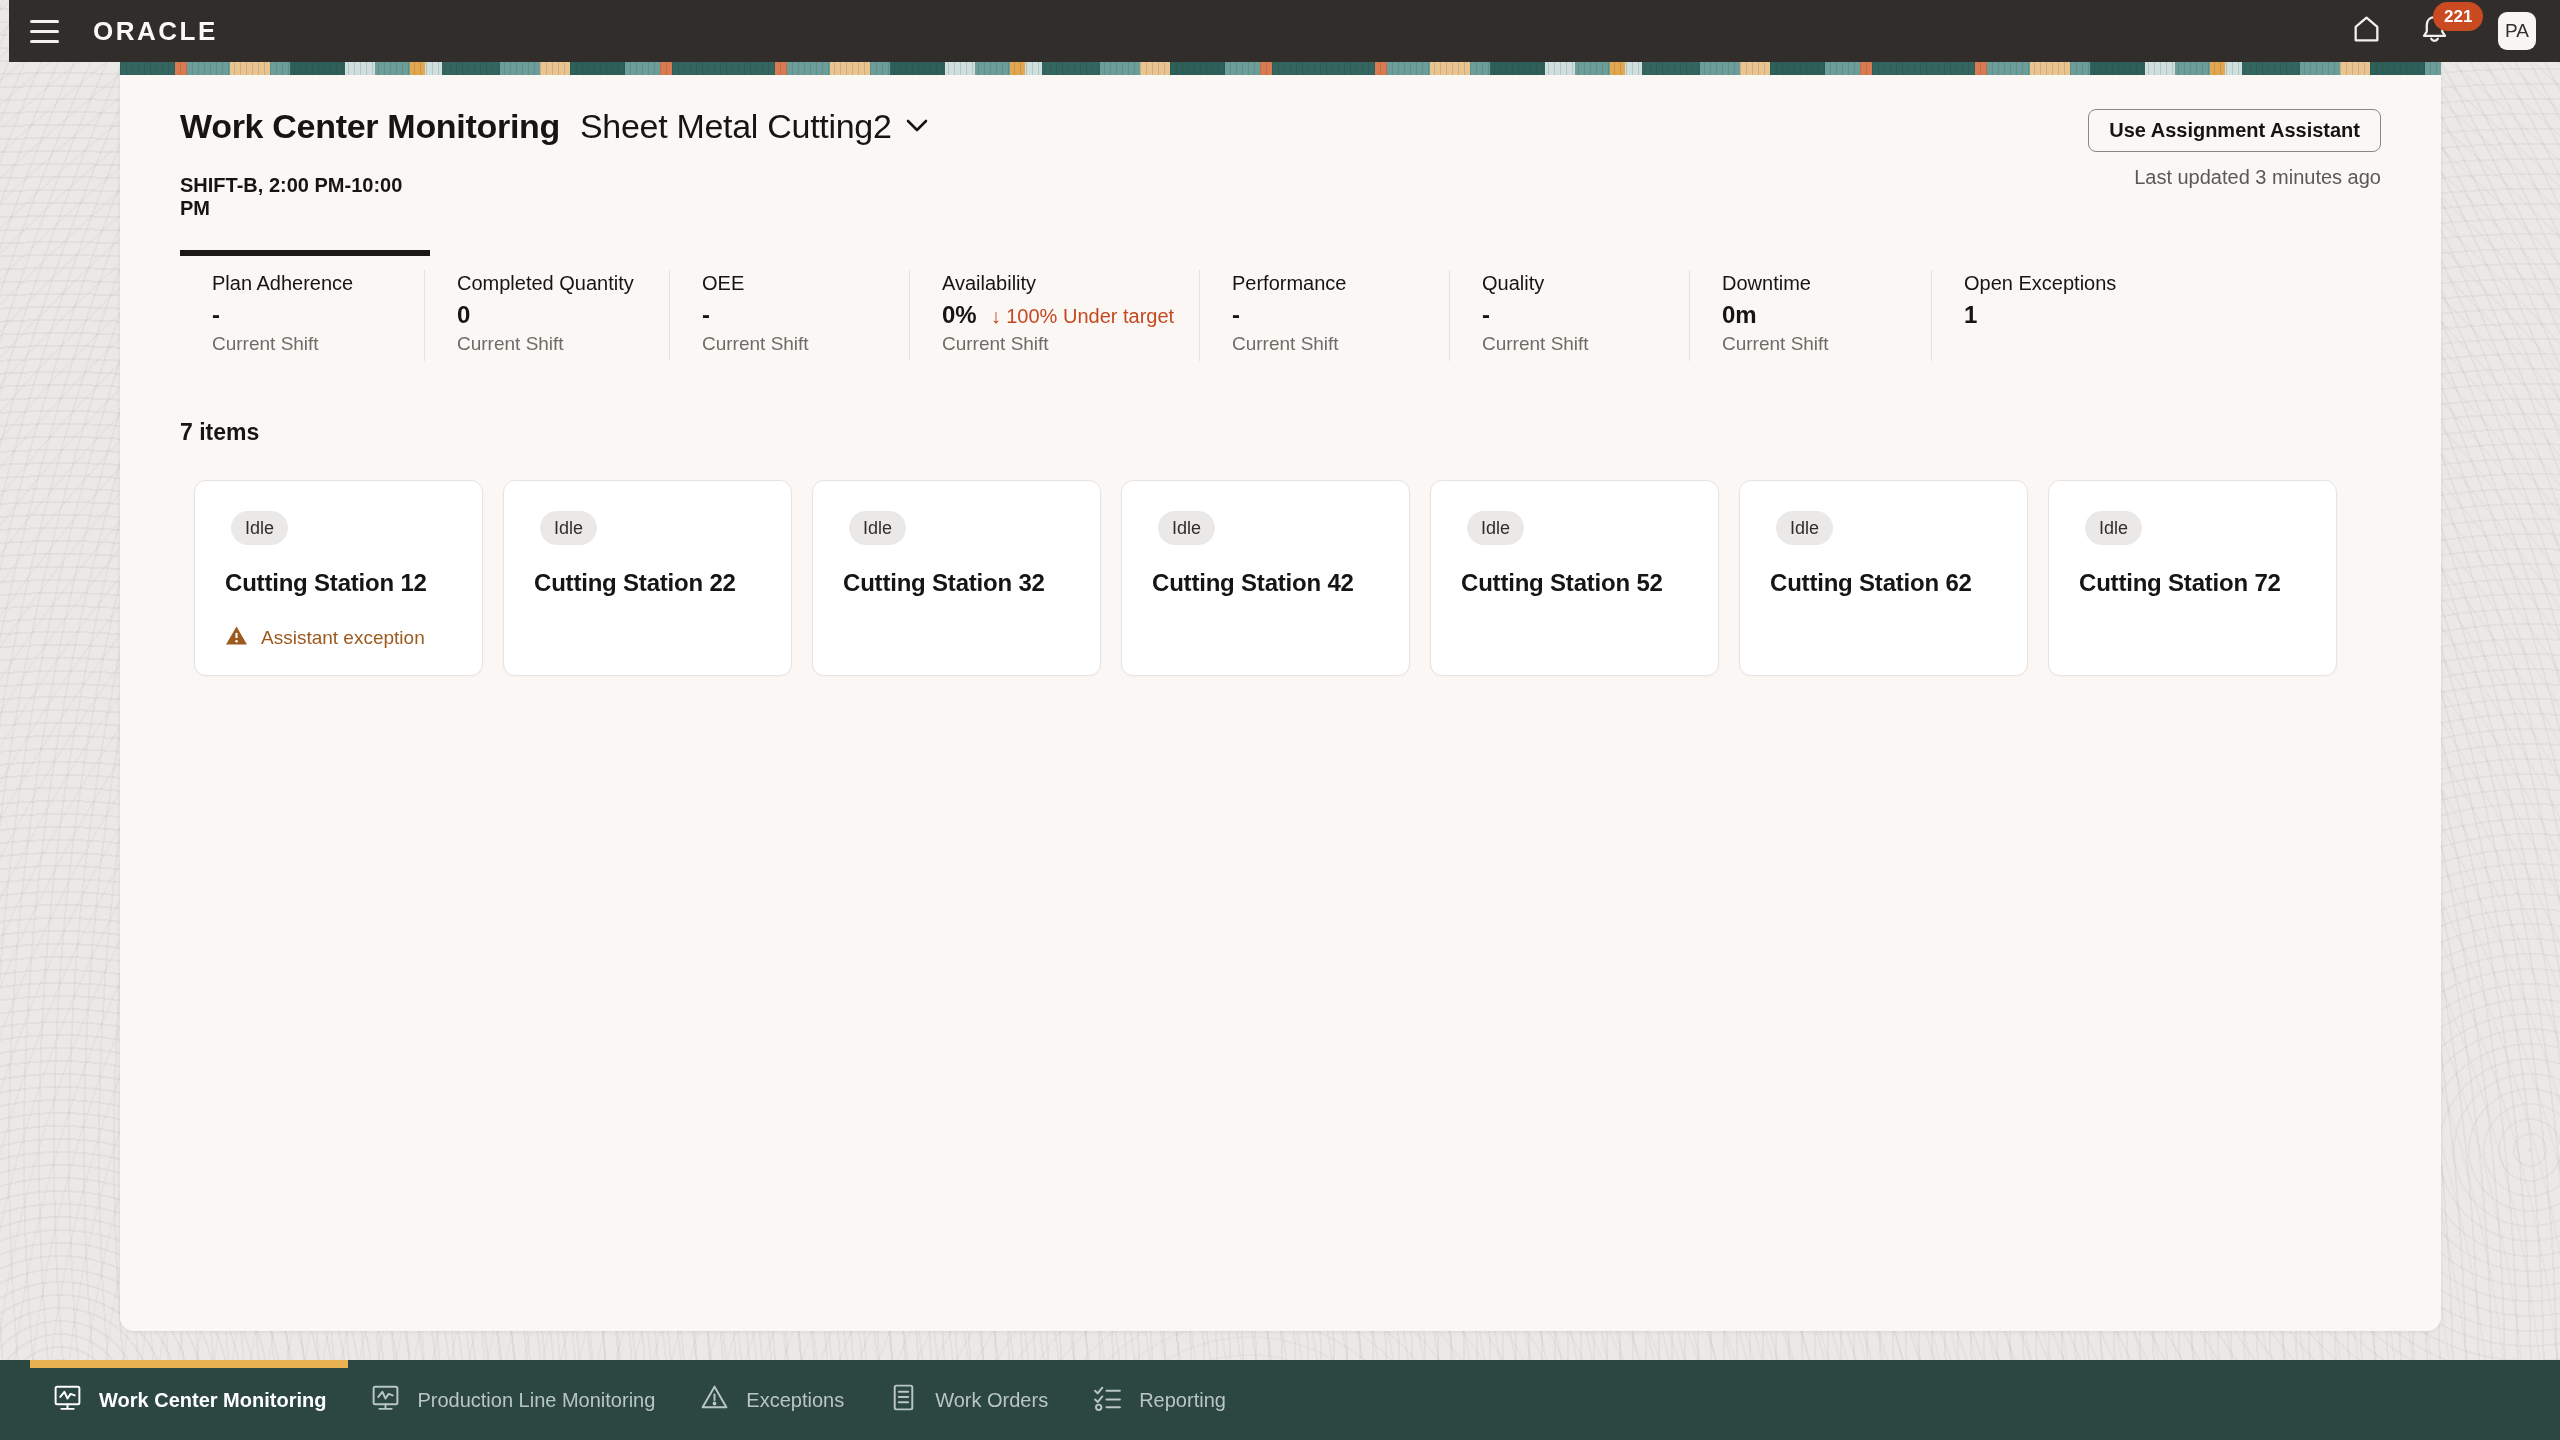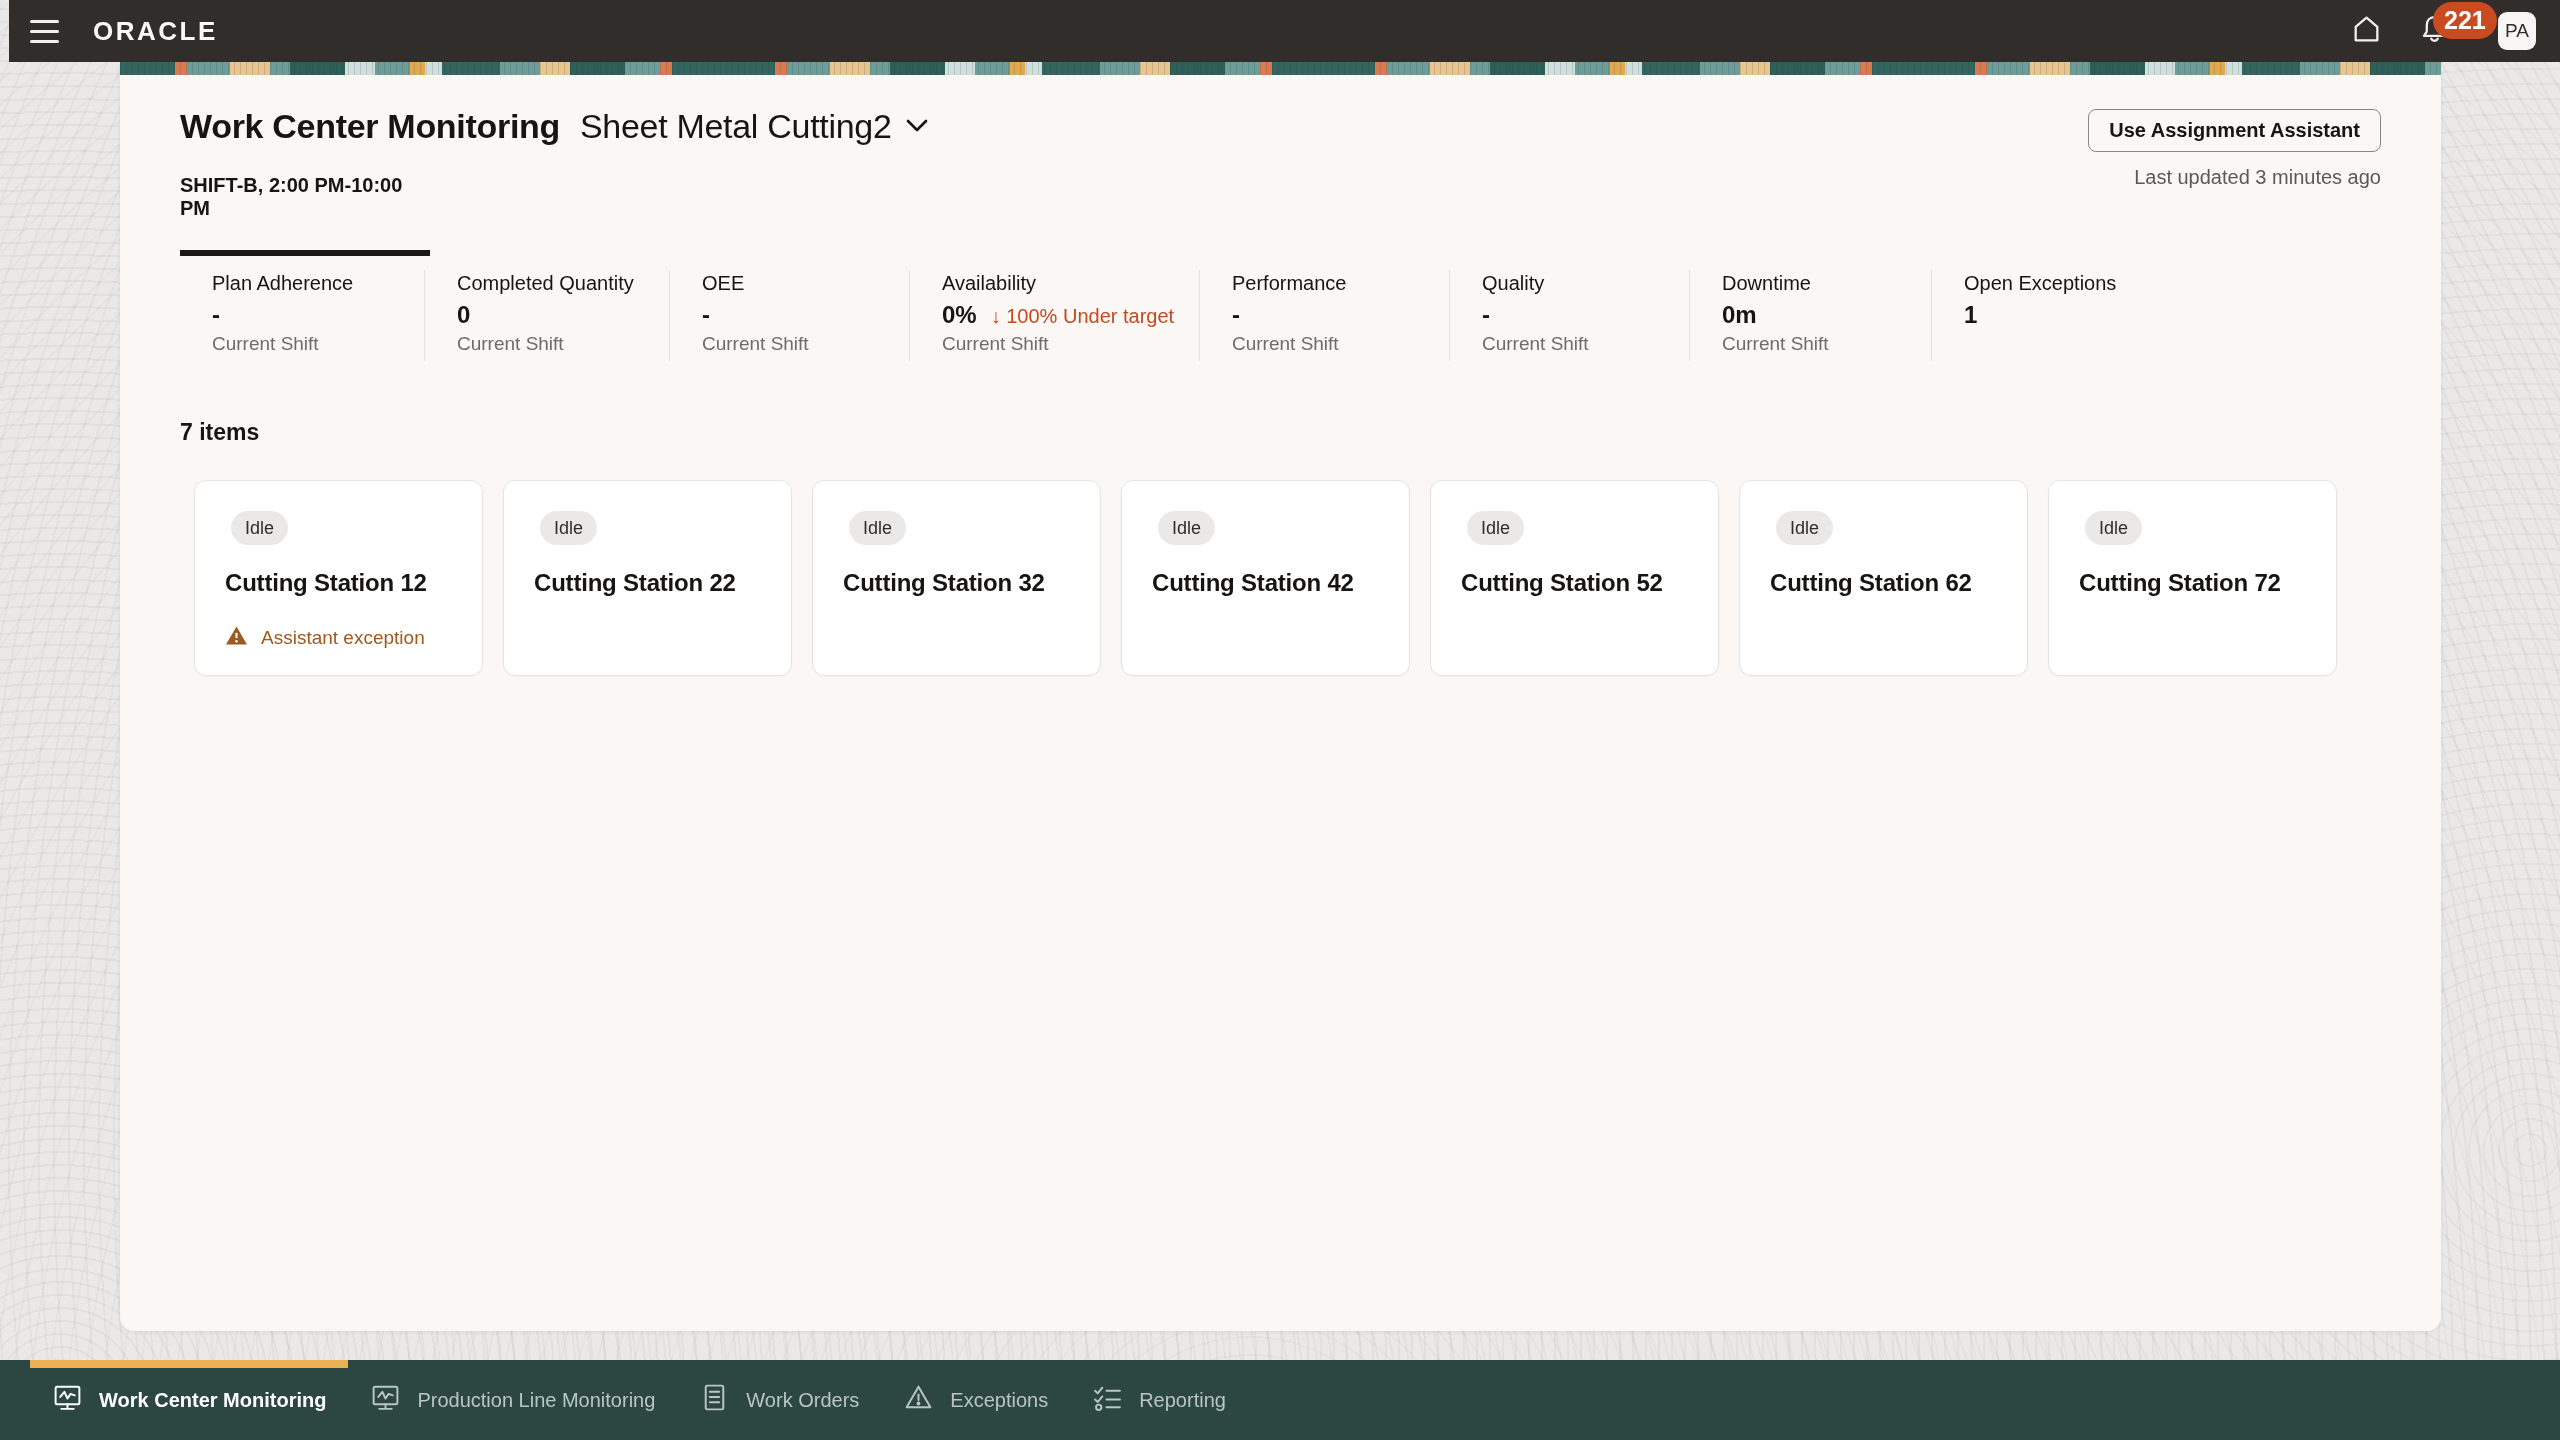--- a/index.html
+++ b/index.html
@@ -18,21 +18,21 @@
             display:flex; align-items:center; z-index:5; }
   .hamburger { width:50px; height:50px; margin-left:10px; display:flex; flex-direction:column;
                justify-content:center; gap:7px; align-items:center; cursor:pointer; background:none; border:none; }
   .hamburger span { display:block; width:29px; height:3px; background:#f3f1ef; border-radius:2px; }
   .logo { margin-left:24px; color:#fbf9f8; font-size:26px; font-weight:bold; letter-spacing:2.5px; }
   .topbar-right { margin-left:auto; display:flex; align-items:center; margin-right:24px; }
   .icon-btn { background:none; border:none; cursor:pointer; display:flex; align-items:center; padding:0; }
   .icon-btn svg { stroke:#f3f1ef; fill:none; stroke-width:2.2; stroke-linejoin:round; stroke-linecap:round; }
   .bell-wrap { position:relative; margin-left:34px; }
   .nbadge { position:absolute; top:-10px; left:16px; background:#ca4a21; color:#ffffff;
-            font-size:25px; font-weight:bold; line-height:1; padding:6px 11px; border-radius:999px; }
+            font-size:17px; font-weight:bold; line-height:1; padding:6px 11px; border-radius:999px; }
   .avatar { width:38px; height:38px; margin-left:46px; background:#f8f6f4; color:#312d2a; border:none;
             border-radius:9px; display:flex; align-items:center; justify-content:center;
             font-size:19px; font-weight:normal; cursor:pointer; }
 
   
   .panel { position:absolute; left:120px; top:62px; width:2321px; height:1269px;
            background:#fbf7f5; border-radius:0 0 14px 14px; box-shadow:0 1px 4px rgba(0,0,0,0.08); }
   .banner { height:13px; width:100%;
     background-image:
       repeating-linear-gradient(90deg, rgba(20,48,44,0.14) 0 1px, transparent 1px 6px),
@@ -313,37 +313,37 @@
           <polyline points="8,14.5 12,9.5 15,16 18,11.5 22,13"></polyline>
           <line x1="15" y1="21.5" x2="15" y2="25"></line>
             <line x1="9" y1="26" x2="21" y2="26"></line>
         </svg>
       </span>
       <span>Production Line Monitoring</span>
     </button>
     <button class="nav-item">
       <span>
         <svg width="31" height="31" viewBox="0 0 30 30">
+          <path d="M15 4.5 L26.5 24.5 H3.5 Z"></path>
+          <line x1="15" y1="12" x2="15" y2="17.5"></line>
+          <circle cx="15" cy="20.8" r="0.9" fill="currentColor"></circle>
+        </svg>
+      </span>
+      <span>Exceptions</span>
+    </button>
+    <button class="nav-item">
+      <span>
+        <svg width="31" height="31" viewBox="0 0 30 30">
           <rect x="6.5" y="3.5" width="17" height="23" rx="1.5"></rect>
           <line x1="10.5" y1="9.5" x2="19.5" y2="9.5"></line>
           <line x1="10.5" y1="14.5" x2="19.5" y2="14.5"></line>
           <line x1="10.5" y1="19.5" x2="19.5" y2="19.5"></line>
         </svg>
       </span>
       <span>Work Orders</span>
-    </button>
-    <button class="nav-item">
-      <span>
-        <svg width="31" height="31" viewBox="0 0 30 30">
-          <path d="M15 4.5 L26.5 24.5 H3.5 Z"></path>
-          <line x1="15" y1="12" x2="15" y2="17.5"></line>
-          <circle cx="15" cy="20.8" r="0.9" fill="currentColor"></circle>
-        </svg>
-      </span>
-      <span>Exceptions</span>
     </button>
     <button class="nav-item">
       <span>
         <svg width="31" height="31" viewBox="0 0 30 30">
           <polyline points="3,8.5 5.5,11 10,5.5"></polyline>
             <line x1="14" y1="8.5" x2="27" y2="8.5"></line>
           <polyline points="3,17 5.5,19.5 10,14"></polyline>
             <line x1="14" y1="17" x2="27" y2="17"></line>
           <circle cx="6.5" cy="24.5" r="2.6"></circle>
             <line x1="14" y1="24.5" x2="27" y2="24.5"></line>

